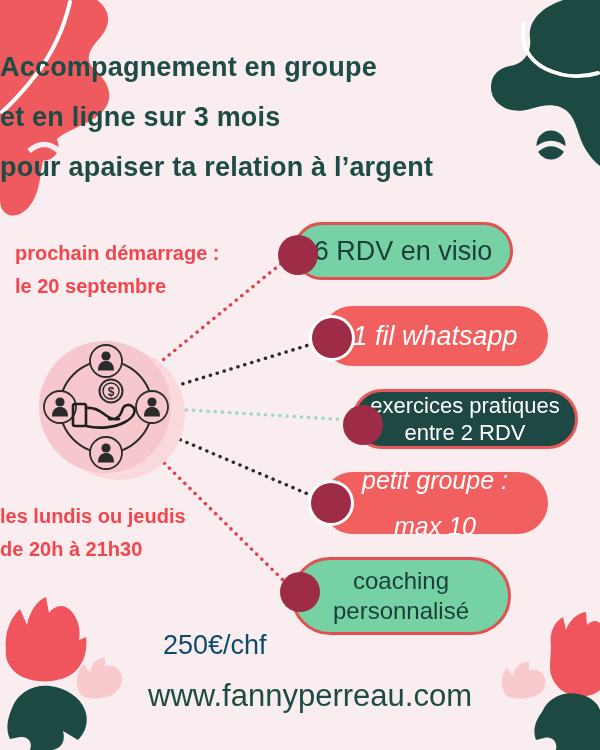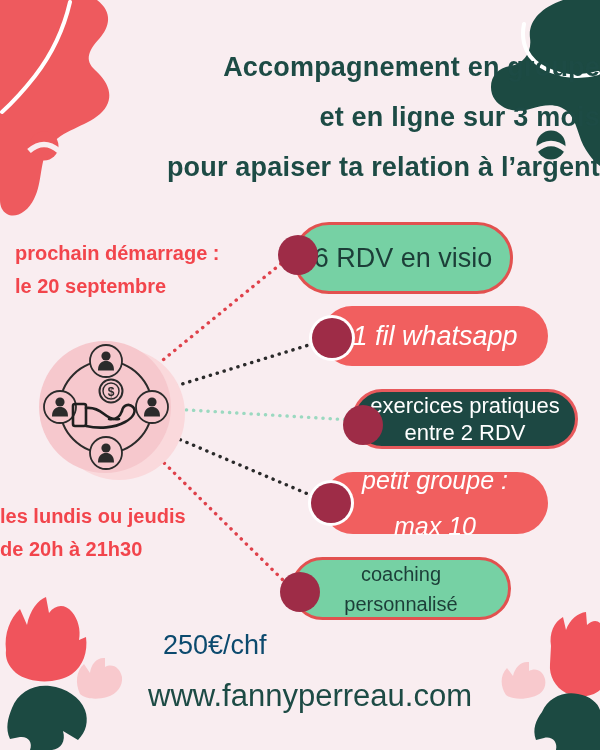--- a/index.html
+++ b/index.html
@@ -3,43 +3,43 @@
 <meta charset="utf-8">
 <style>
   html,body { margin:0; padding:0; background:#e8e0e2; }
   .poster {
     position:relative; width:600px; height:750px; overflow:hidden;
     background:#f9edf0; font-family:"Liberation Sans", sans-serif;
   }
   svg.layer { position:absolute; left:0; top:0; width:600px; height:750px; }
 
   .title {
-    position:absolute; top:42px; left:0; width:600px; text-align:right;
+    position:absolute; top:42px; left:0; width:600px; text-align:left;
     color:#1d4b45; font-weight:700; font-size:27px; line-height:50px; letter-spacing:0.2px;
   }
   .note {
     position:absolute; text-align:left; color:#f2454c;
     font-weight:700; font-size:20px; line-height:33px;
   }
   .note-start { left:15px; top:237px; width:225px; }
   .note-schedule { left:0px; top:500px; width:214px; }
 
   .pill {
     position:absolute; border-radius:999px; display:flex; flex-direction:column;
     align-items:center; justify-content:center; text-align:center;
     font-size:27px; line-height:28px; box-sizing:border-box; white-space:nowrap;
   }
   .pill.mint  { background:#76d1a4; border:3px solid #e2514f; color:#1c3e38; }
   .pill.coral { background:#f15f5f; color:#ffffff;font-style:italic; }
   .pill.dark  { background:#1d4843; border:3px solid #e8595c; color:#ffffff; }
-  .pill-1 { left:293px; top:222px; width:220px; height:72px; }
+  .pill-1 { left:293px; top:222px; width:220px; height:58px; }
   .pill-2 { left:322px; top:306px; width:226px; height:60px; }
   .pill-3 { left:352px; top:389px; width:226px; height:60px; font-size:22px; line-height:27px;text-align:center; }
   .pill-4 { left:322px; top:472px; width:226px; height:62px; font-size:25px; line-height:29px;gap:17px; }
-  .pill-5 { left:291px; top:557px; width:220px; height:63px; font-size:20px; line-height:30px; }
+  .pill-5 { left:291px; top:557px; width:220px; height:78px; font-size:24px; line-height:30px; }
 
   .dot {
     position:absolute; width:40px; height:40px; border-radius:50%;
     background:#9e2c47;
   }
   .dot.ring { box-shadow:0 0 0 3px #ffffff; }
   .pill-1 .dot { left:-18px; top:10px; }
   .pill-2 .dot { left:-10px; top:12px; }
   .pill-3 .dot { left:-12px; top:13px; }
   .pill-4 .dot { left:-11px; top:11px; }

